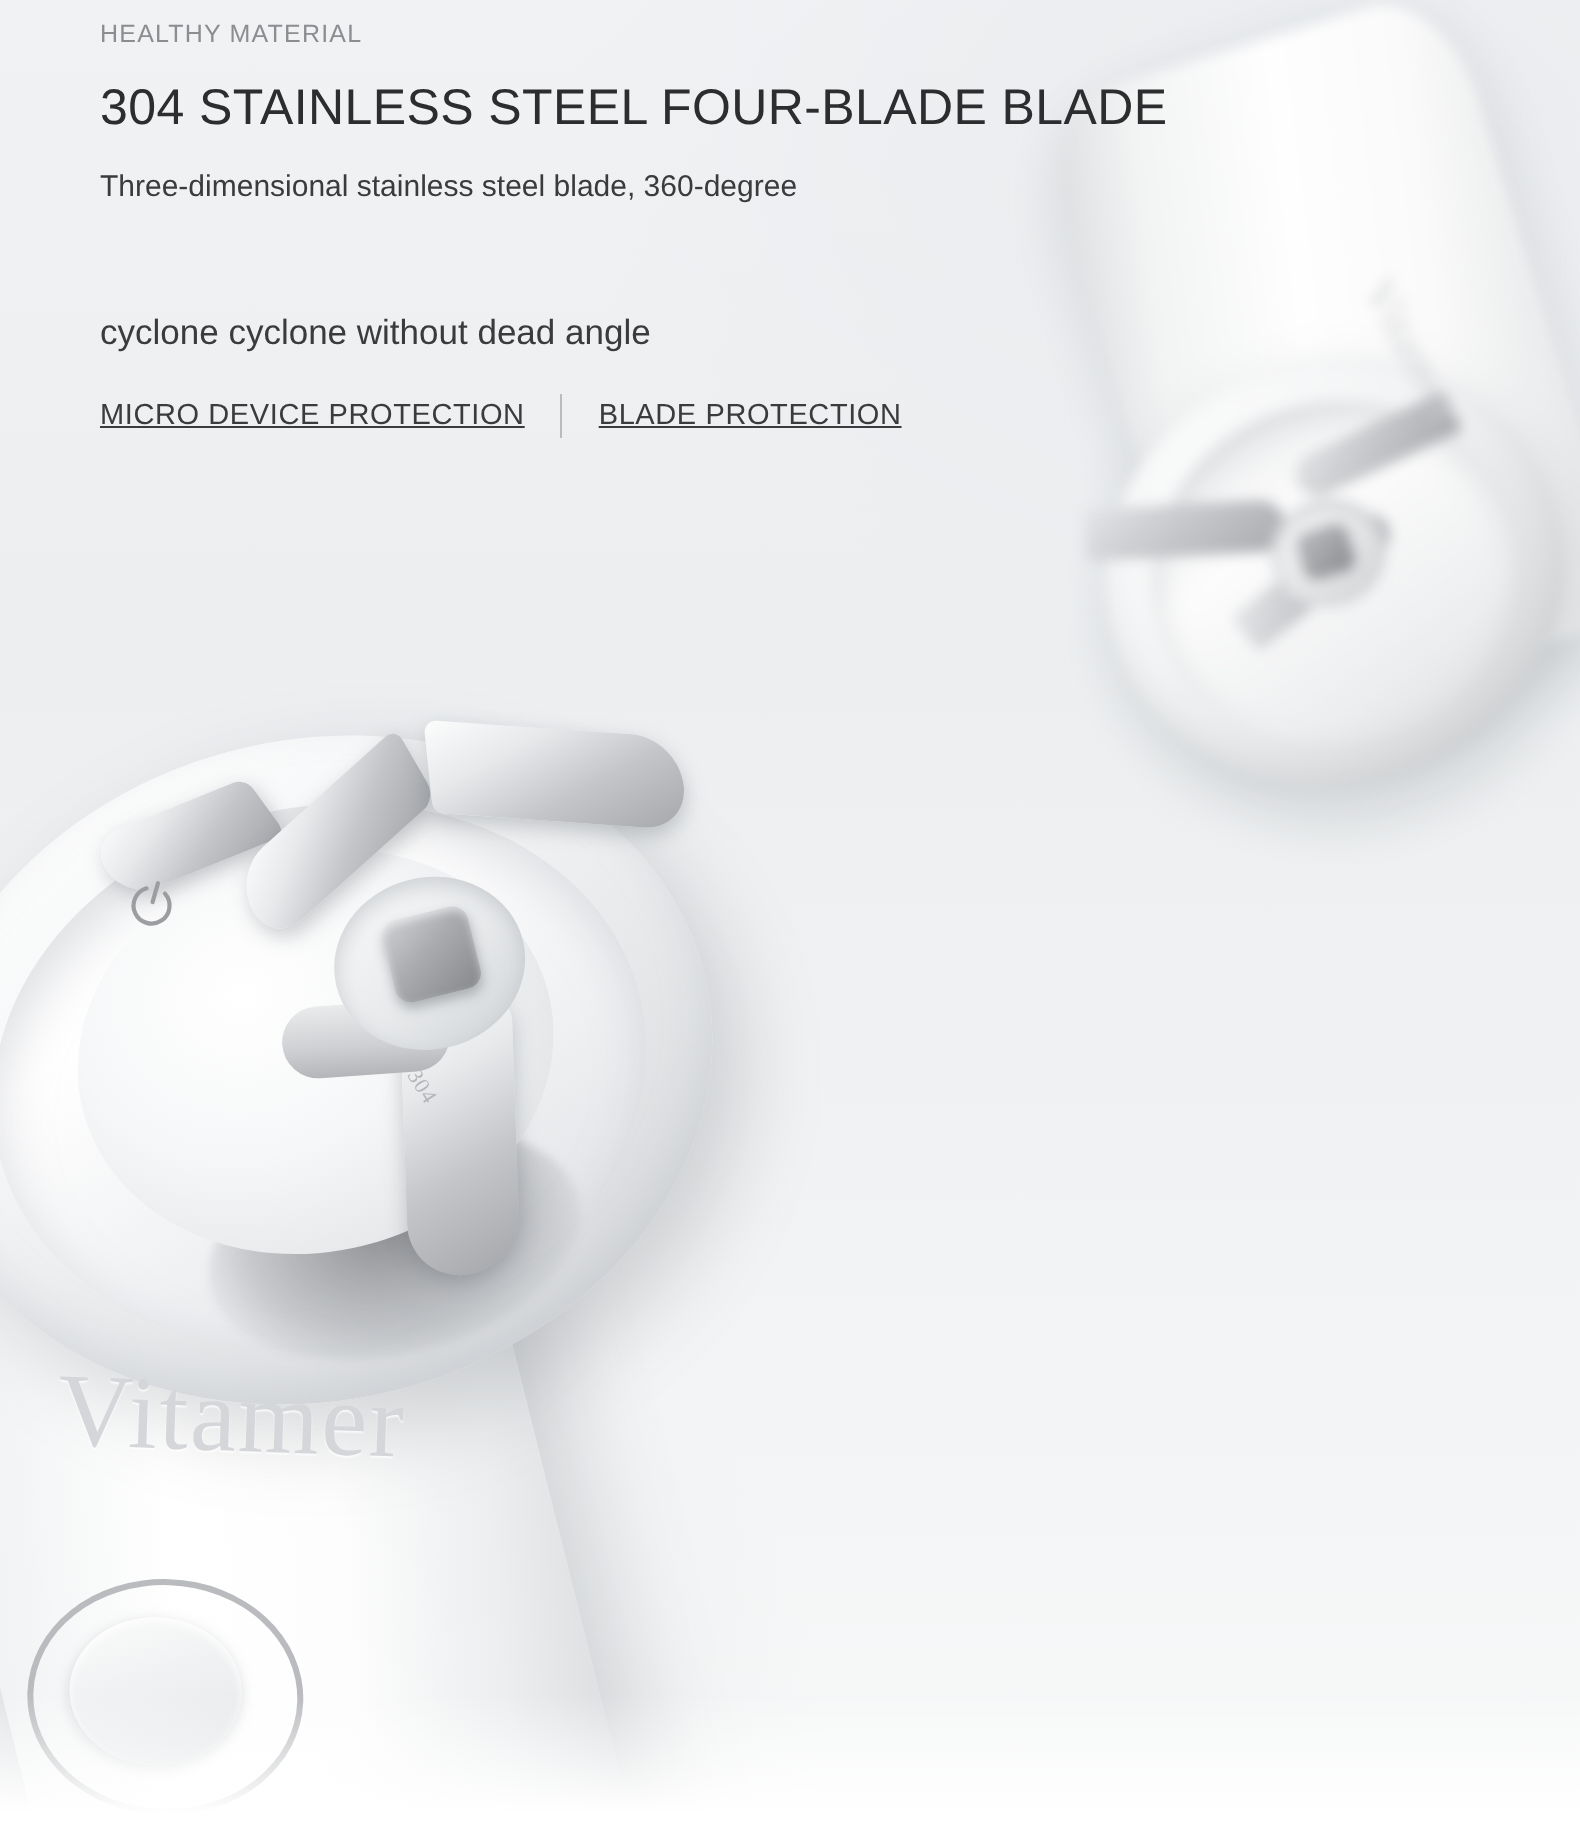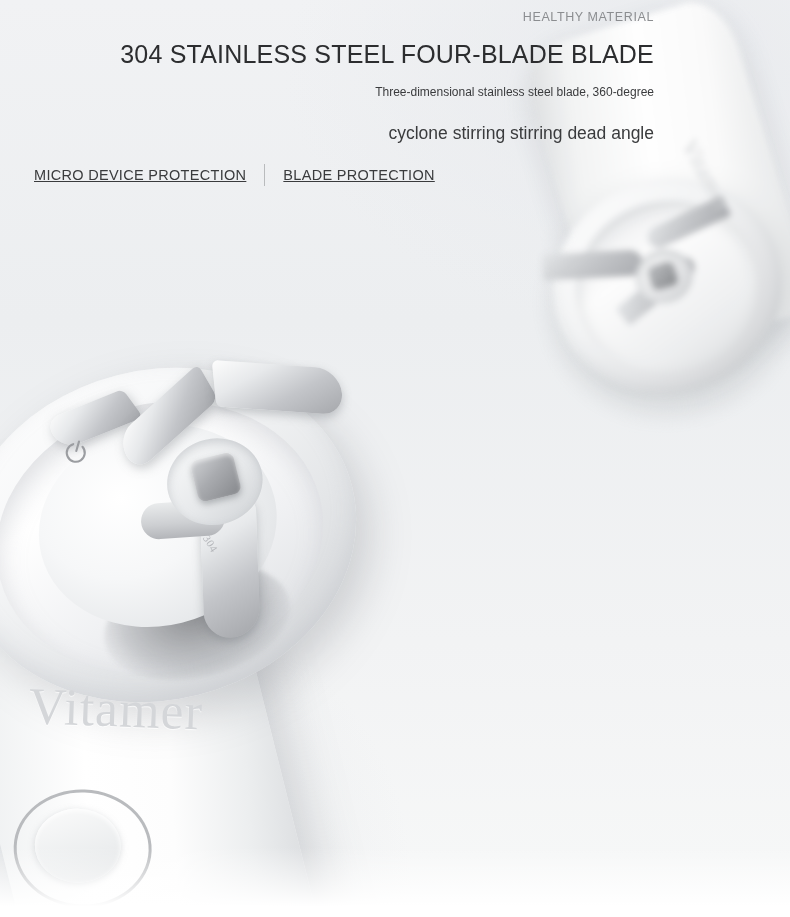--- a/index.html
+++ b/index.html
@@ -24,44 +24,43 @@
     inset: 0;
     background:
       radial-gradient(ellipse 70% 40% at 85% 8%, #e9ebee 0%, rgba(233,235,238,0) 70%),
       radial-gradient(ellipse 60% 45% at 10% 95%, #e6e8eb 0%, rgba(230,232,235,0) 70%),
       linear-gradient(180deg, #f1f2f4 0%, #eceef0 35%, #f2f3f4 70%, #f7f8f8 100%);
   }
 
   
   .text-block {
     position: absolute;
-    left: 34px;
+    left: 50px;
     top: 10px;
     width: 620px;
     z-index: 40;
-    text-align: right;
   }
   .eyebrow {
     font-size: 12.5px;
     letter-spacing: 0.6px;
     color: #8b8d90;
     margin: 0 0 12px 0;
     font-weight: 400;
   }
   .headline {
     font-size: 25px;
     letter-spacing: 0.2px;
     color: #2c2d2f;
     margin: 16px 0 16px 0;
     font-weight: 400;
   }
   .subline {
-    font-size: 12px;
+    font-size: 15px;
     color: #3a3b3d;
-    margin: 0 0 24px 0;
+    margin: 0 0 54px 0;
     font-weight: 400;
   }
   .subline2 {
     font-size: 17.5px;
     color: #3a3b3d;
     margin: 0 0 20px 0;
     font-weight: 400;
   }
   .feature-row {
     display: flex;
@@ -414,21 +413,21 @@
         <line x1="14" y1="3.2" x2="14" y2="13" stroke="#9b9da1" stroke-width="2.1" stroke-linecap="round"></line>
       </svg>
     </div>
 
   </div>
 
   <div class="text-block">
     <p class="eyebrow">HEALTHY MATERIAL</p>
     <h1 class="headline">304 STAINLESS STEEL FOUR-BLADE BLADE</h1>
     <p class="subline">Three-dimensional stainless steel blade, 360-degree</p>
-    <p class="subline2">cyclone stirring stirring dead angle</p>
+    <p class="subline2">cyclone cyclone without dead angle</p>
     <div class="feature-row">
       <span class="feat">MICRO DEVICE PROTECTION</span>
       <span class="feature-divider"></span>
       <span class="feat">BLADE PROTECTION</span>
     </div>
   </div>
 
   <div class="bottom-fade"></div>
 
 </div>

